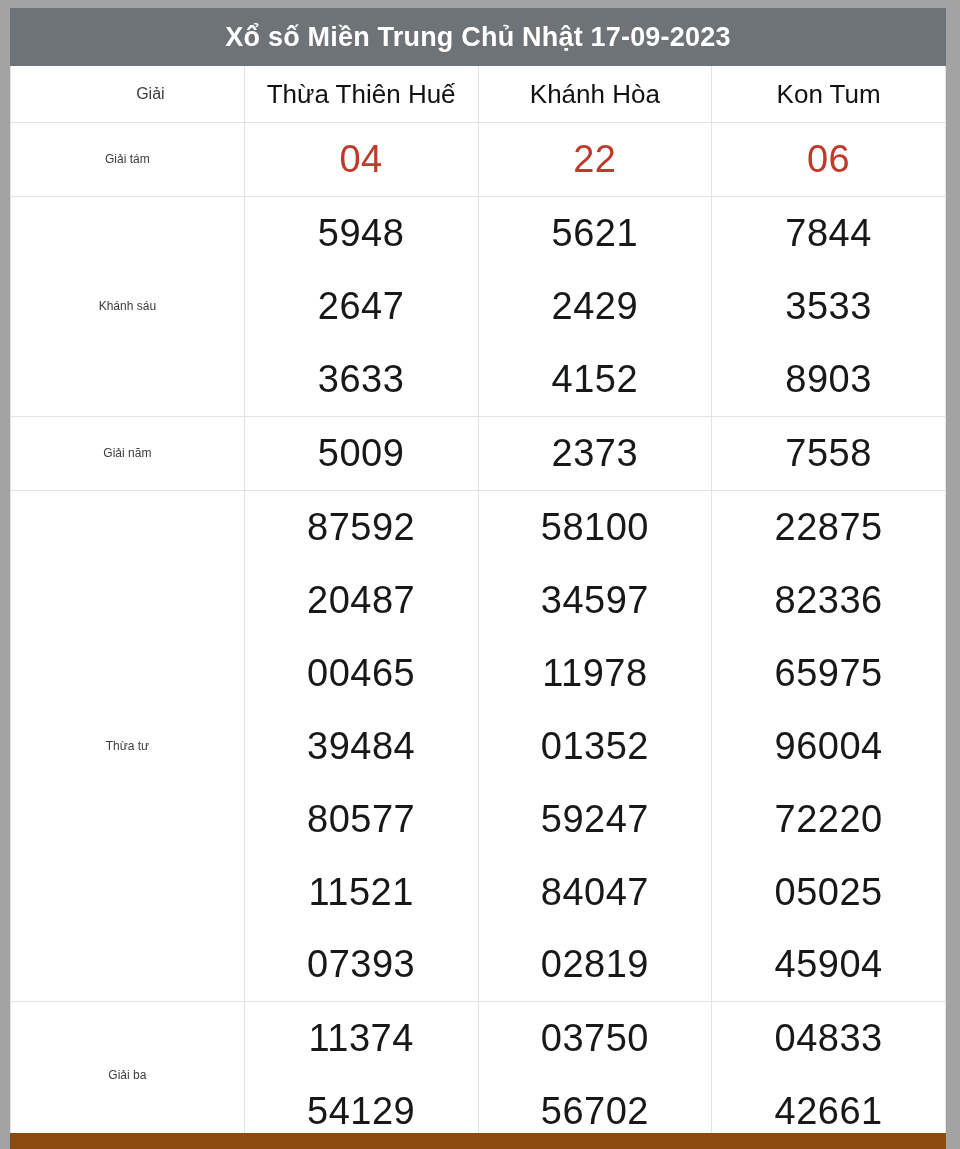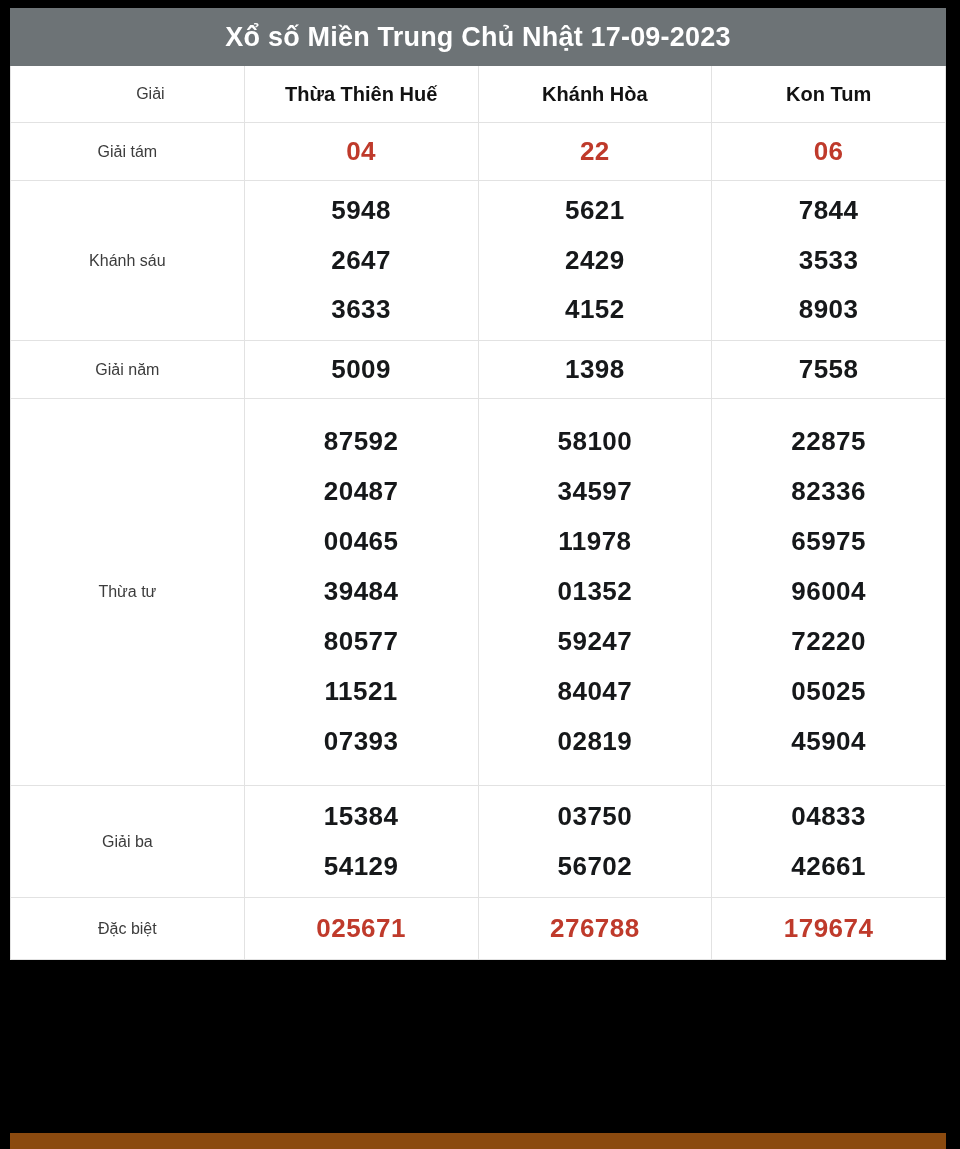--- a/index.html
+++ b/index.html
@@ -13,21 +13,21 @@
     height: 1149px;
     font-family: "Liberation Sans", sans-serif;
     -webkit-font-smoothing: antialiased;
   }
   .page {
     position: relative;
     width: 960px;
     height: 1149px;
     box-sizing: border-box;
     padding: 8px 14px 0 10px;
-    background: #000000;
+    background: #a3a3a3;
     overflow: hidden;
   }
   .lottery-table {
     width: 100%;
     border-collapse: collapse;
     table-layout: fixed;
     background: #ffffff;
   }
   .lottery-table td, .lottery-table th {
     border: 1px solid #e2e2e2;
@@ -49,44 +49,44 @@
   .title-text {
     display: block;
     line-height: 56px;
   }
   
   .col-head {
     text-align: center;
     height: 56px;
     vertical-align: middle;
     color: #121212;
-    font-size: 20px;
-    font-weight: bold;
+    font-size: 26px;
+    font-weight: normal;
   }
   .col-head.first {
     font-size: 16px;
     font-weight: normal;
     color: #3c3c3c;
     padding-left: 46px;
   }
   
   .prize-label {
     text-align: center;
     vertical-align: middle;
-    font-size: 16px;
+    font-size: 12px;
     font-weight: normal;
     color: #3c3c3c;
     width: 107px;
   }
   
   .num-cell {
     text-align: center;
     vertical-align: middle;
-    font-size: 26px;
-    font-weight: bold;
+    font-size: 38px;
+    font-weight: normal;
     color: #16181a;
     letter-spacing: 0.5px;
   }
   .num-cell .line {
     display: block;
     line-height: 1.92;
     white-space: nowrap;
   }
   .num-cell.red {
     color: #bf3a2b;
@@ -158,21 +158,21 @@
           <span class="line">8903</span>
         </td>
       </tr>
 
       <tr class="row-h-small">
         <td class="prize-label">Giải năm</td>
         <td class="num-cell">
             <span class="line">5009</span>
           </td>
         <td class="num-cell">
-            <span class="line">1398</span>
+            <span class="line">2373</span>
           </td>
         <td class="num-cell">
             <span class="line">7558</span>
           </td>
       </tr>
 
       <tr class="row-h-seven">
         <td class="prize-label">Thừa tư</td>
         <td class="num-cell">
           <span class="line">87592</span>
@@ -199,21 +199,21 @@
           <span class="line">96004</span>
           <span class="line">72220</span>
           <span class="line">05025</span>
           <span class="line">45904</span>
         </td>
       </tr>
 
       <tr class="row-h-double">
         <td class="prize-label">Giải ba</td>
         <td class="num-cell">
-          <span class="line">15384</span>
+          <span class="line">11374</span>
           <span class="line">54129</span>
         </td>
         <td class="num-cell">
           <span class="line">03750</span>
           <span class="line">56702</span>
         </td>
         <td class="num-cell">
           <span class="line">04833</span>
           <span class="line">42661</span>
         </td>

